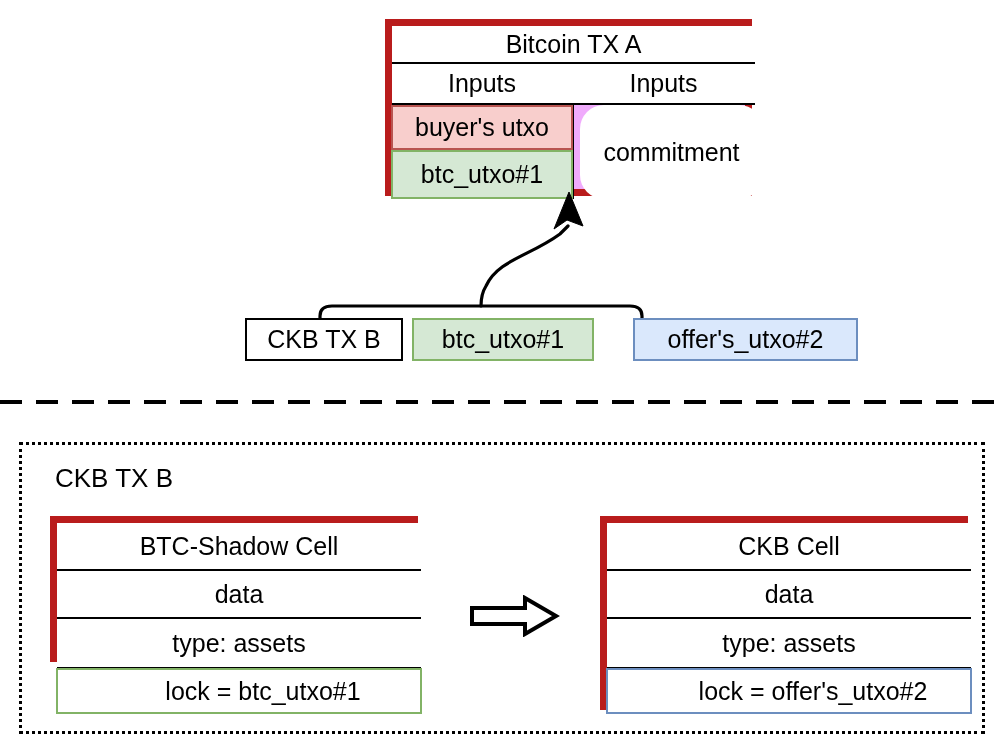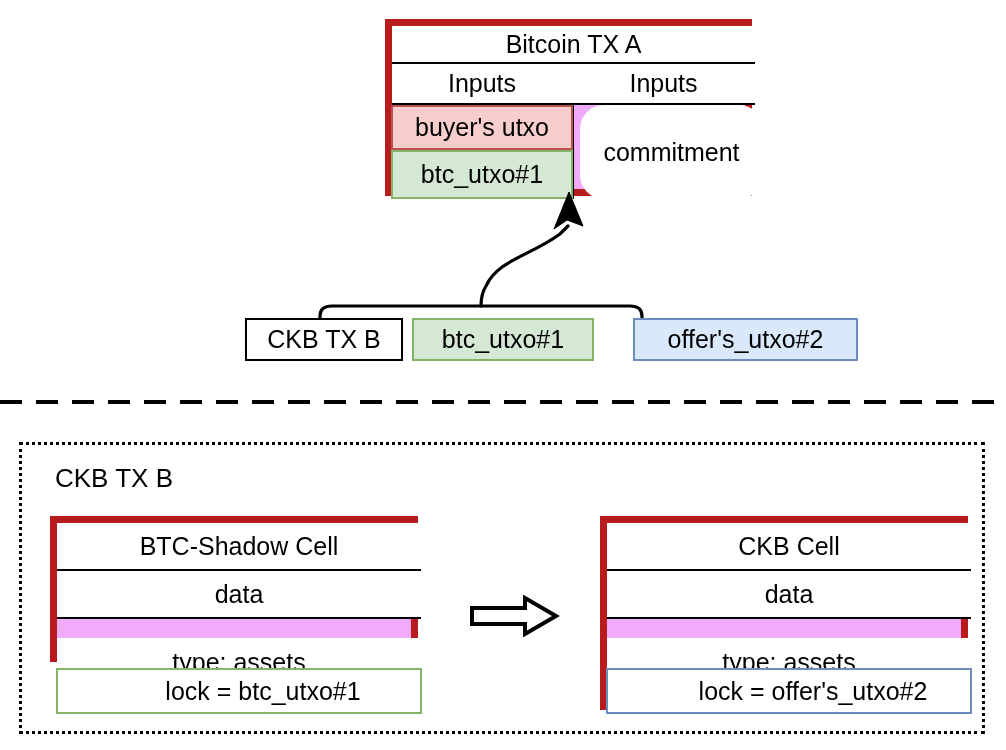--- a/index.html
+++ b/index.html
@@ -127,21 +127,21 @@
   #ckb-cell    { left: 600px; top: 516px; width: 368px; height: 194px; }
 
   .cellrow {
     position: absolute; left: 0; width: 364px;
     box-sizing: border-box;
     display: flex; align-items: center; justify-content: center;
     font-size: 25px; white-space: nowrap; background: #fff;
   }
   .cr1 { top: 0px;   height: 48px; border-bottom: 2px solid #000; }
   .cr2 { top: 48px;  height: 48px; border-bottom: 2px solid #000; }
-  .cr3 { top: 96px;  height: 50px; border-bottom: 2px solid #000; margin-top: 19px; }
+  .cr3 { top: 96px;  height: 50px; border-bottom: 2px solid #000; }
   .cr4 { top: 146px; height: 44px; }
   .cr4.fill-green, .cr4.fill-blue {
     left: -1px; width: 366px; top: 145px; height: 46px; padding-left: 48px;
   }
 
   
   #transform-arrow {
     position: absolute; left: 468px; top: 595px; width: 92px; height: 42px;
   }
 </style>

